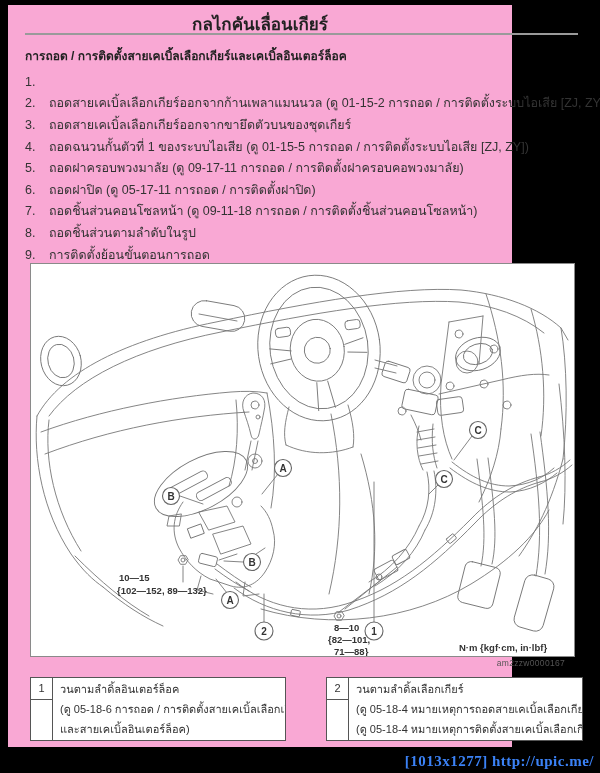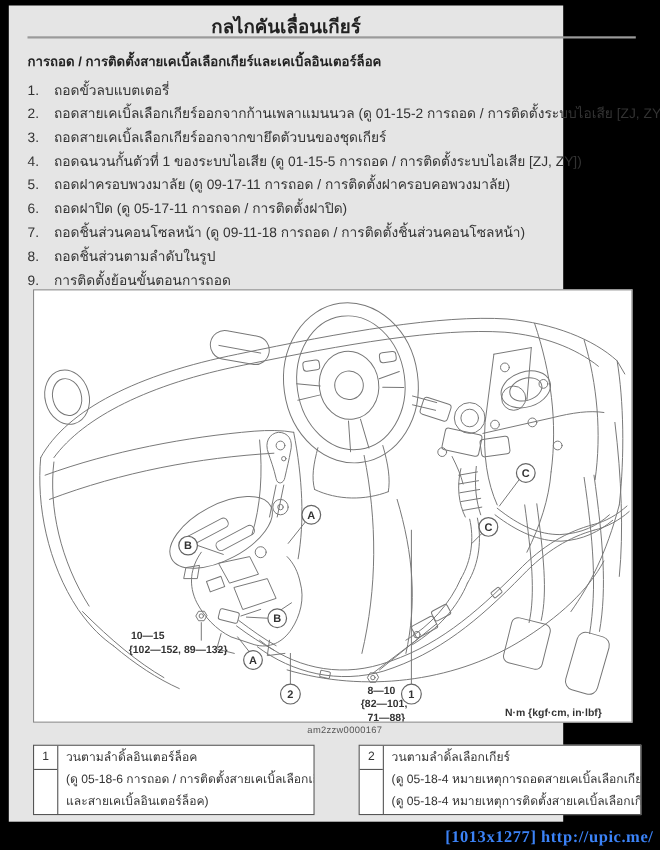--- a/index.html
+++ b/index.html
@@ -1,21 +1,21 @@
 <!DOCTYPE html>
 <html><head>
 <meta charset="utf-8">
 <style>
   html,body{margin:0;padding:0;}
   body{
     width:600px;height:773px;position:relative;background:#000;
     font-family:"Liberation Sans","DejaVu Sans",sans-serif;overflow:hidden;
   }
   .page{
-    position:absolute;left:8px;top:5px;width:504px;height:742px;background:#e5e5e5;
+    position:absolute;left:8px;top:5px;width:504px;height:742px;background:#f9a8d4;
     color:#2d2d2d;
   }
   .doc-title{
     position:absolute;top:5px;left:0;right:0;text-align:center;
     font-size:17px;font-weight:bold;color:#222;
   }
   .title-rule{
     position:absolute;top:28px;left:17px;width:553px;height:2px;background:#9a9a9a;
   }
   .section-heading{
@@ -25,21 +25,21 @@
   }
   .steps{position:absolute;top:66px;left:17px;right:6px;}
   .step{display:flex;height:21.6px;align-items:center;font-size:12.5px;color:#333;white-space:nowrap;}
   .step .n{width:24px;flex:0 0 24px;}
   .figure-frame{
     position:absolute;left:22px;top:258px;width:543px;height:392px;
     border:1px solid #8a8a8a;background:#fff;
   }
   .figure-frame svg{display:block;width:543px;height:392px;}
   .fig-code{
-    position:absolute;top:653px;left:34px;width:543px;text-align:center;
+    position:absolute;top:653px;left:14px;width:543px;text-align:right;
     font-size:8.5px;color:#555;letter-spacing:.3px;
   }
   .legend-box{
     position:absolute;top:672px;height:64px;border:1px solid #555;background:#fff;
     display:flex;box-sizing:border-box;
   }
   .legend-1{left:22px;width:256px;}
   .legend-2{left:318px;width:257px;}
   .num-cell{width:21px;flex:0 0 21px;border-right:1px solid #555;}
   .num-cell span{display:block;height:21px;line-height:21px;border-bottom:1px solid #555;
@@ -64,21 +64,20 @@
 <div class="page">
 
   <div class="doc-title">กลไกคันเลื่อนเกียร์</div>
   <div class="title-rule"></div>
 
   <div class="section-heading">การถอด / การติดตั้งสายเคเบิ้ลเลือกเกียร์และเคเบิ้ลอินเตอร์ล็อค</div>
 
   <div class="steps">
     <div class="step">
         <span class="n">1.</span>
-        <span>ถอดขั้วลบแบตเตอรี่</span>
       </div>
     <div class="step">
         <span class="n">2.</span>
         <span>ถอดสายเคเบิ้ลเลือกเกียร์ออกจากก้านเพลาแมนนวล (ดู 01-15-2 การถอด / การติดตั้งระบบไอเสีย [ZJ, ZY])</span>
       </div>
     <div class="step">
         <span class="n">3.</span>
         <span>ถอดสายเคเบิ้ลเลือกเกียร์ออกจากขายึดตัวบนของชุดเกียร์</span>
       </div>
     <div class="step">

